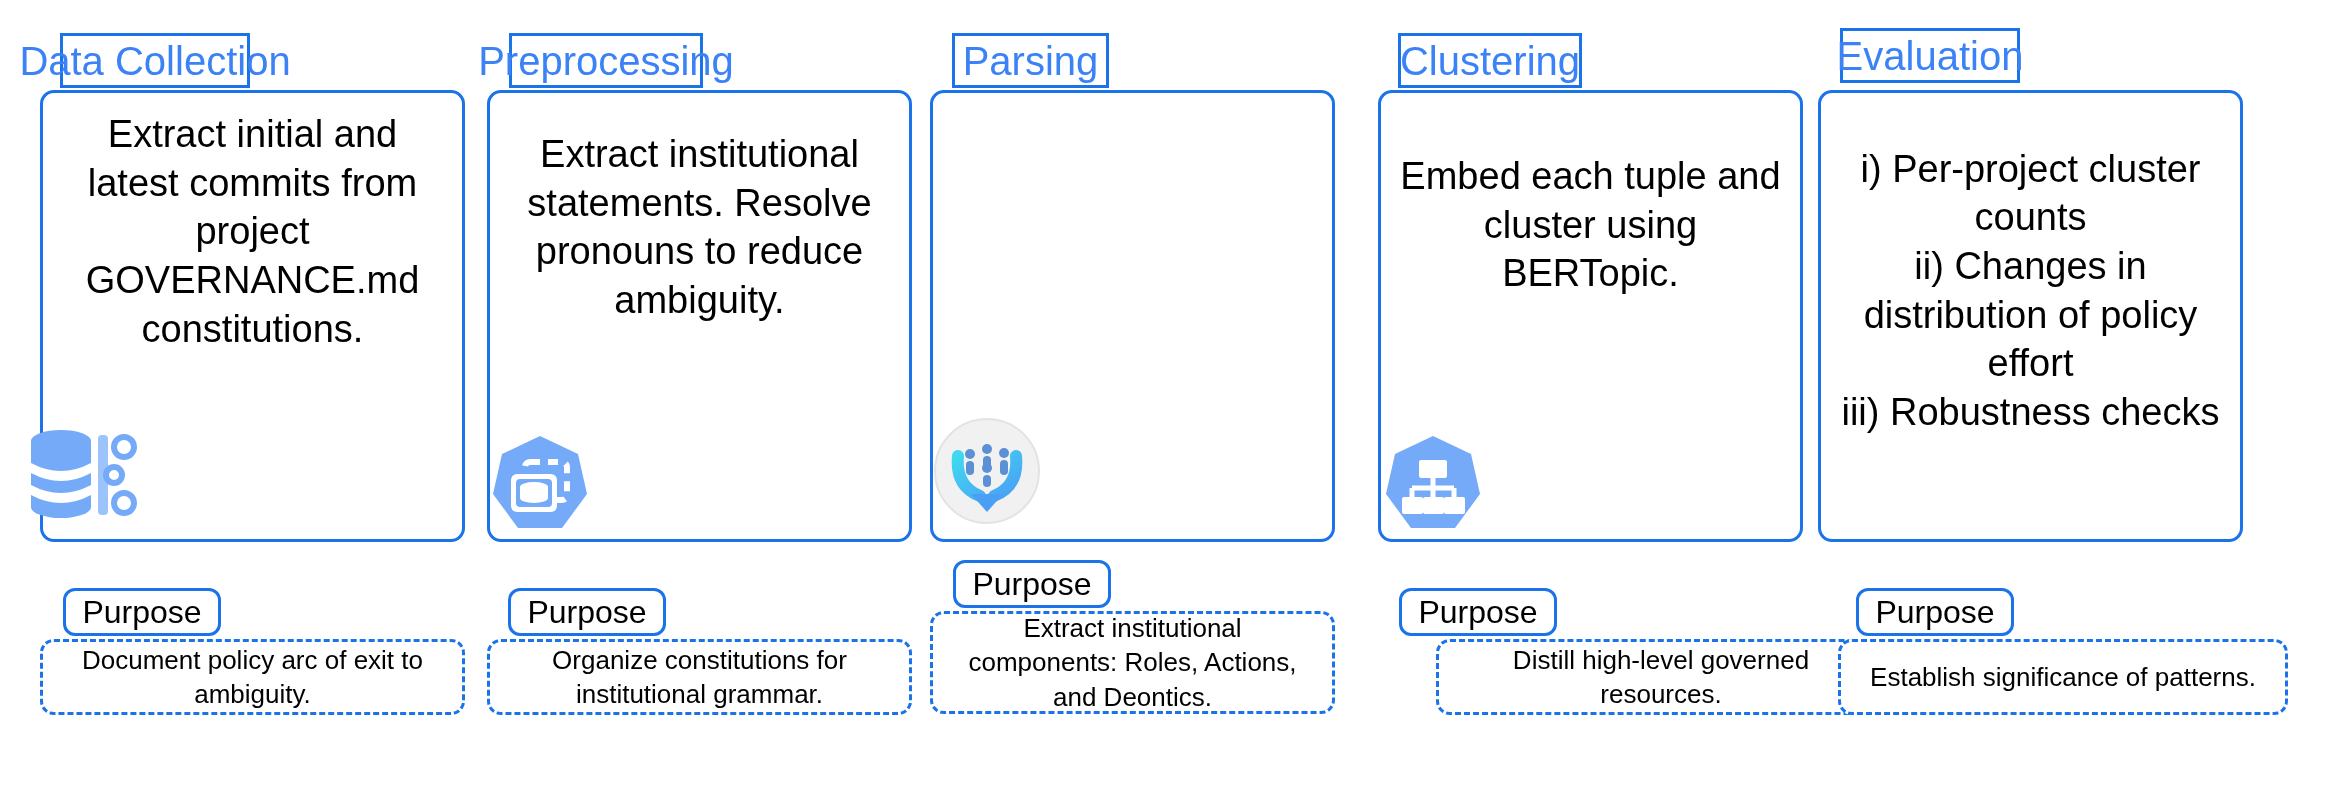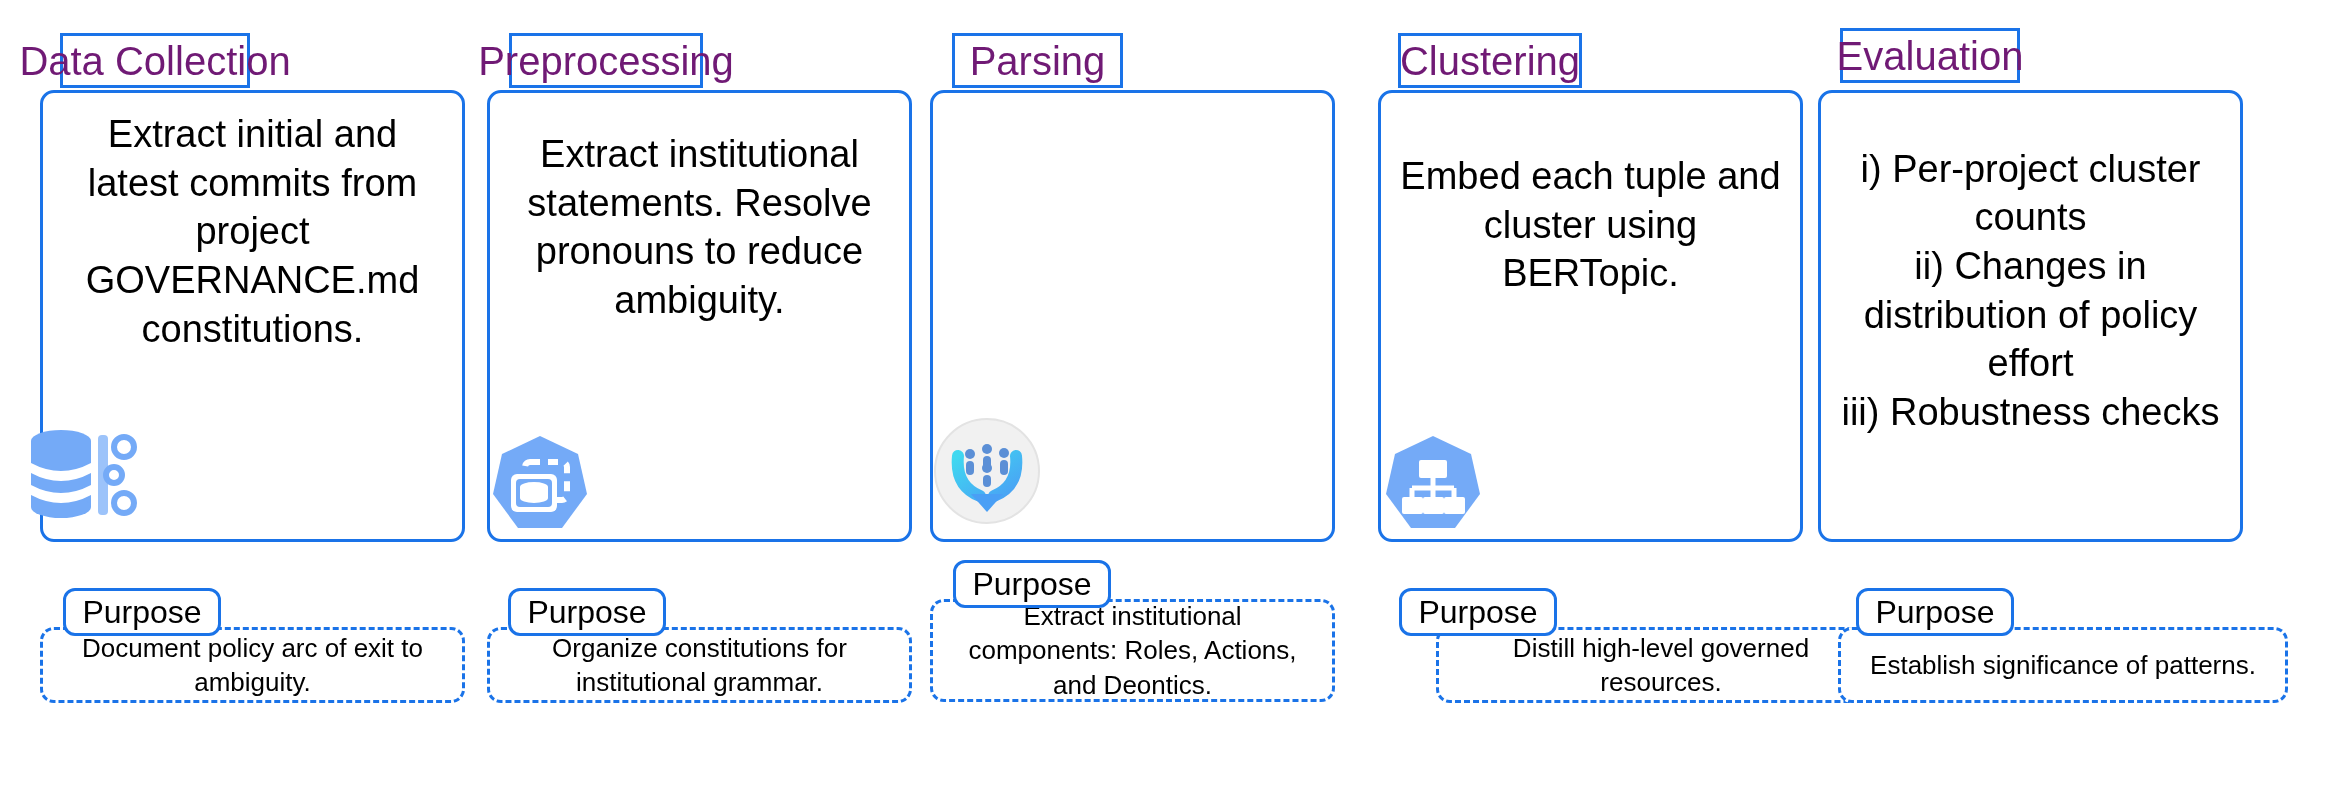--- a/index.html
+++ b/index.html
@@ -31,21 +31,21 @@
   }
   .stage-title {
     position: absolute;
     box-sizing: border-box;
     border: 3px solid #1a73e8;
     border-radius: 0;
     background: #ffffff;
     display: flex;
     align-items: center;
     justify-content: center;
-    color: #701a75;
+    color: #3b82f6;
     font-size: 40px;
     line-height: 1;
     white-space: nowrap;
     z-index: 5;
   }
   .stage-body {
     position: absolute;
     left: 0;
     right: 0;
     box-sizing: border-box;
@@ -73,20 +73,21 @@
     border-radius: 14px;
     background: #ffffff;
     display: flex;
     align-items: center;
     justify-content: center;
     text-align: center;
     padding: 6px 18px;
     color: #000000;
     font-size: 26px;
     line-height: 1.32;
+    margin-top: 12px;
   }
   .purpose-label {
     position: absolute;
     box-sizing: border-box;
     border: 3px solid #1a73e8;
     border-radius: 12px;
     background: #ffffff;
     display: flex;
     align-items: center;
     justify-content: center;
@@ -164,21 +165,21 @@
   </div>
 
   <div class="purpose-label" style="left:508px; top:588px; width:158px; height:48px;">
     <span>Purpose</span>
   </div>
   <div class="purpose-box" style="left:487px; top:627px; width:425px; height:76px;">
     <span class="purpose-text">Organize constitutions for institutional grammar.</span>
   </div>
 
   <div class="stage-card" style="left:930px; top:90px; width:405px; height:452px;"></div>
-  <div class="stage-title" style="left:952px; top:33px; width:171px; height:55px; padding:12px 22px;">
+  <div class="stage-title" style="left:952px; top:33px; width:157px; height:55px; padding:12px 22px;">
     <span>Parsing</span>
   </div>
   <div class="stage-icon" style="left:928px; top:412px; width:118px; height:118px;">
     <svg class="icon-svg" viewBox="0 0 118 118" width="118" height="118" aria-hidden="true">
       <defs>
         <linearGradient id="funnelGrad" x1="0" y1="0" x2="1" y2="1">
           <stop offset="0%" stop-color="#3fd8f0"></stop>
           <stop offset="100%" stop-color="#4a9ff5"></stop>
         </linearGradient>
       </defs>

